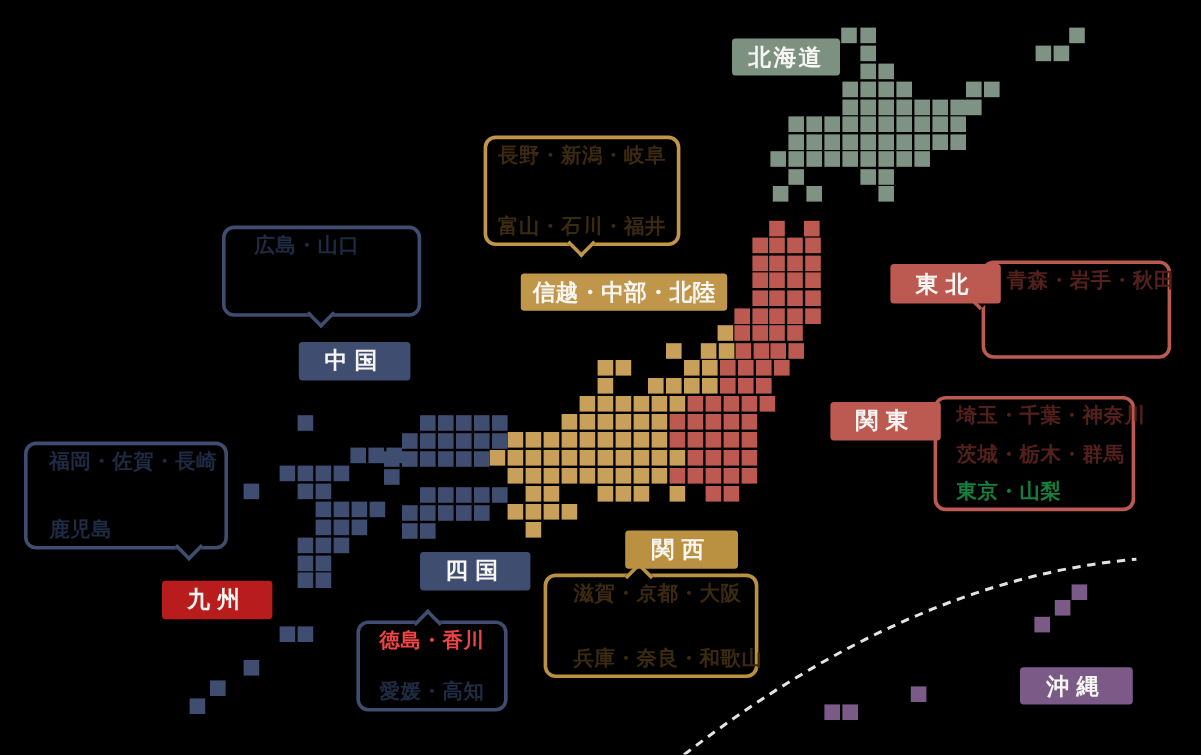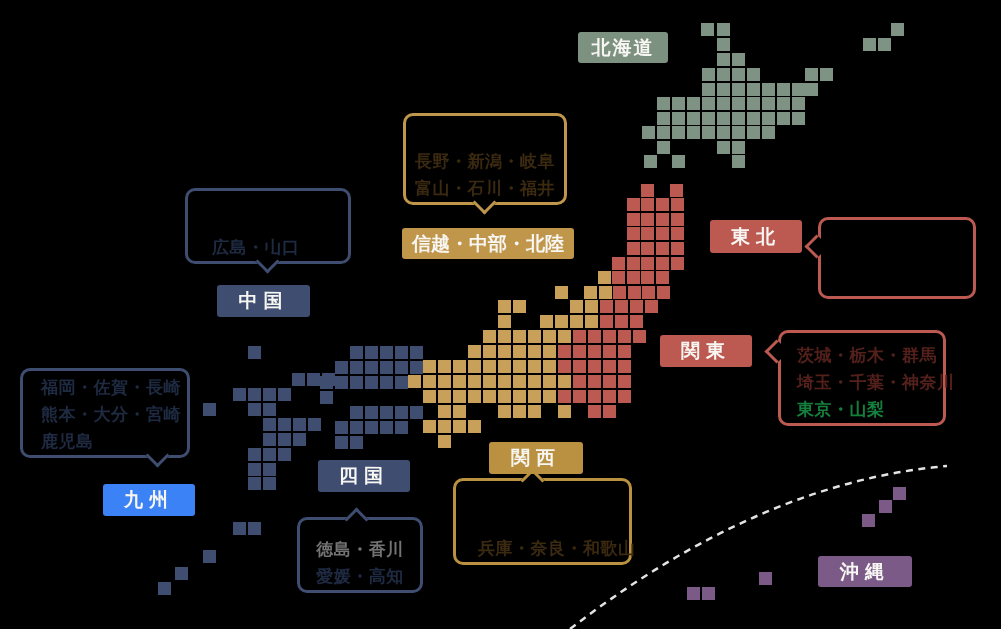--- a/index.html
+++ b/index.html
@@ -1,23 +1,23 @@
 <!DOCTYPE html>
 <html><head>
 <meta charset="utf-8">
 <style>
   html,body{margin:0;padding:0;background:#000;}
   #canvas{position:relative;width:1001px;height:629px;background:#000000;overflow:hidden;
           font-family:"Liberation Sans",sans-serif;}
   .sq{position:absolute;width:13px;height:13px;}
   .region-label{position:absolute;display:flex;align-items:center;justify-content:center;
-          color:#f7f6f2;font-weight:bold;font-size:19px;border-radius:3px;white-space:nowrap;}
+          color:#f7f6f2;font-weight:bold;font-size:19px;border-radius:3px;white-space:nowrap;margin-left:32px;}
   .callout{position:absolute;background:transparent;border-radius:10px;box-sizing:border-box;}
   .callout .lines{position:absolute;left:0;top:0;right:0;bottom:0;display:flex;
-          flex-direction:column;justify-content:flex-end;}
+          flex-direction:column;justify-content:space-between;}
   .callout .line{font-weight:bold;font-size:17px;line-height:27px;white-space:nowrap;letter-spacing:0.5px;}
   .ptr{position:absolute;width:17px;height:17px;background:#000;transform:rotate(45deg);box-sizing:border-box;}
   svg.arc{position:absolute;left:0;top:0;pointer-events:none;}
 </style>
 </head>
 <body>
 
 <div id="canvas">
   <svg class="arc" width="1001" height="629">
     <path id="divider-path" fill="none" d="M 570 629 Q 761 482 947 466" stroke="#E3E3E3" stroke-width="2.5" stroke-dasharray="7 5.5"></path>
@@ -285,57 +285,58 @@
       </div>
       <div class="ptr" style="left: 476px; top: 194px; border-bottom: 3px solid rgb(192, 150, 75); border-right: 3px solid rgb(192, 150, 75);"></div>
       <div class="callout" style="left: 185px; top: 188px; width: 166px; height: 76px; border: 3px solid rgb(62, 77, 112);">
         <div class="lines" style="align-items: flex-start; padding-left: 24px;">
           <div class="line" style="color: rgb(31, 43, 66);">広島・山口</div>
         </div>
       </div>
       <div class="ptr" style="left: 259px; top: 253px; border-bottom: 3px solid rgb(62, 77, 112); border-right: 3px solid rgb(62, 77, 112);"></div>
       <div class="callout" style="left: 818px; top: 217px; width: 158px; height: 82px; border: 3px solid rgb(188, 90, 82);">
         <div class="lines" style="align-items: flex-start; padding-left: 18px;">
+          <div class="line" style="color: rgb(84, 32, 27);">青森・岩手・秋田</div>
         </div>
       </div>
       <div class="ptr" style="left: 808px; top: 238px; border-left: 3px solid rgb(188, 90, 82); border-bottom: 3px solid rgb(188, 90, 82);"></div>
       <div class="callout" style="left: 778px; top: 330px; width: 168px; height: 96px; border: 3px solid rgb(188, 90, 82);">
         <div class="lines" style="align-items: flex-start; padding-left: 16px;">
+          <div class="line" style="color: rgb(84, 32, 27);">埼玉・千葉・神奈川</div>
           <div class="line" style="color: rgb(84, 32, 27);">茨城・栃木・群馬</div>
-          <div class="line" style="color: rgb(84, 32, 27);">埼玉・千葉・神奈川</div>
           <div class="line" style="color: #15803d;">東京・山梨</div>
         </div>
       </div>
       <div class="ptr" style="left: 768px; top: 343px; border-left: 3px solid rgb(188, 90, 82); border-bottom: 3px solid rgb(188, 90, 82);"></div>
       <div class="callout" style="left: 20px; top: 368px; width: 170px; height: 90px; border: 3px solid rgb(62, 77, 112);">
         <div class="lines" style="align-items: flex-start; padding-left: 18px;">
           <div class="line" style="color: rgb(31, 43, 66);">福岡・佐賀・長崎</div>
-          <div class="line" style="color: rgb(31, 43, 66);">熊本・大分・宮崎</div>
           <div class="line" style="color: rgb(31, 43, 66);">鹿児島</div>
         </div>
       </div>
       <div class="ptr" style="left: 149px; top: 447px; border-bottom: 3px solid rgb(62, 77, 112); border-right: 3px solid rgb(62, 77, 112);"></div>
       <div class="callout" style="left: 453px; top: 478px; width: 179px; height: 87px; border: 3px solid rgb(186, 145, 64);">
         <div class="lines" style="align-items: flex-start; padding-left: 22px;">
+          <div class="line" style="color: rgb(59, 42, 16);">滋賀・京都・大阪</div>
           <div class="line" style="color: rgb(59, 42, 16);">兵庫・奈良・和歌山</div>
         </div>
       </div>
       <div class="ptr" style="left: 524px; top: 472px; border-top: 3px solid rgb(186, 145, 64); border-left: 3px solid rgb(186, 145, 64);"></div>
       <div class="callout" style="left: 297px; top: 517px; width: 126px; height: 76px; border: 3px solid rgb(62, 77, 112);">
         <div class="lines" style="align-items: center; padding-left: 0px;">
-          <div class="line" style="color: #737373;">徳島・香川</div>
+          <div class="line" style="color: #ef4444;">徳島・香川</div>
           <div class="line" style="color: rgb(31, 43, 66);">愛媛・高知</div>
         </div>
       </div>
       <div class="ptr" style="left: 348px; top: 511px; border-top: 3px solid rgb(62, 77, 112); border-left: 3px solid rgb(62, 77, 112);"></div>
     </div>
   <div id="labels-layer">
       <div class="region-label" style="left: 578px; top: 32px; width: 90px; height: 31px; background: rgb(125, 145, 128); letter-spacing: 2px;">北海道</div>
       <div class="region-label" style="left: 710px; top: 220px; width: 92px; height: 33px; background: rgb(188, 90, 82); letter-spacing: 6px;">東北</div>
       <div class="region-label" style="left: 660px; top: 335px; width: 92px; height: 32px; background: rgb(188, 90, 82); letter-spacing: 6px;">関東</div>
       <div class="region-label" style="left: 402px; top: 228px; width: 172px; height: 31px; background: rgb(192, 150, 75); letter-spacing: 0px;">信越・中部・北陸</div>
       <div class="region-label" style="left: 489px; top: 442px; width: 94px; height: 32px; background: rgb(186, 145, 64); letter-spacing: 6px;">関西</div>
       <div class="region-label" style="left: 217px; top: 285px; width: 93px; height: 32px; background: rgb(62, 77, 112); letter-spacing: 6px;">中国</div>
       <div class="region-label" style="left: 318px; top: 460px; width: 92px; height: 32px; background: rgb(62, 77, 112); letter-spacing: 6px;">四国</div>
-      <div class="region-label" style="left: 103px; top: 484px; width: 92px; height: 32px; background: #3b82f6; letter-spacing: 6px;">九州</div>
+      <div class="region-label" style="left: 103px; top: 484px; width: 92px; height: 32px; background: #b91c1c; letter-spacing: 6px;">九州</div>
       <div class="region-label" style="left: 818px; top: 556px; width: 94px; height: 31px; background: rgb(123, 90, 136); letter-spacing: 6px;">沖縄</div>
     </div>
 </div>
 
 </body></html>

